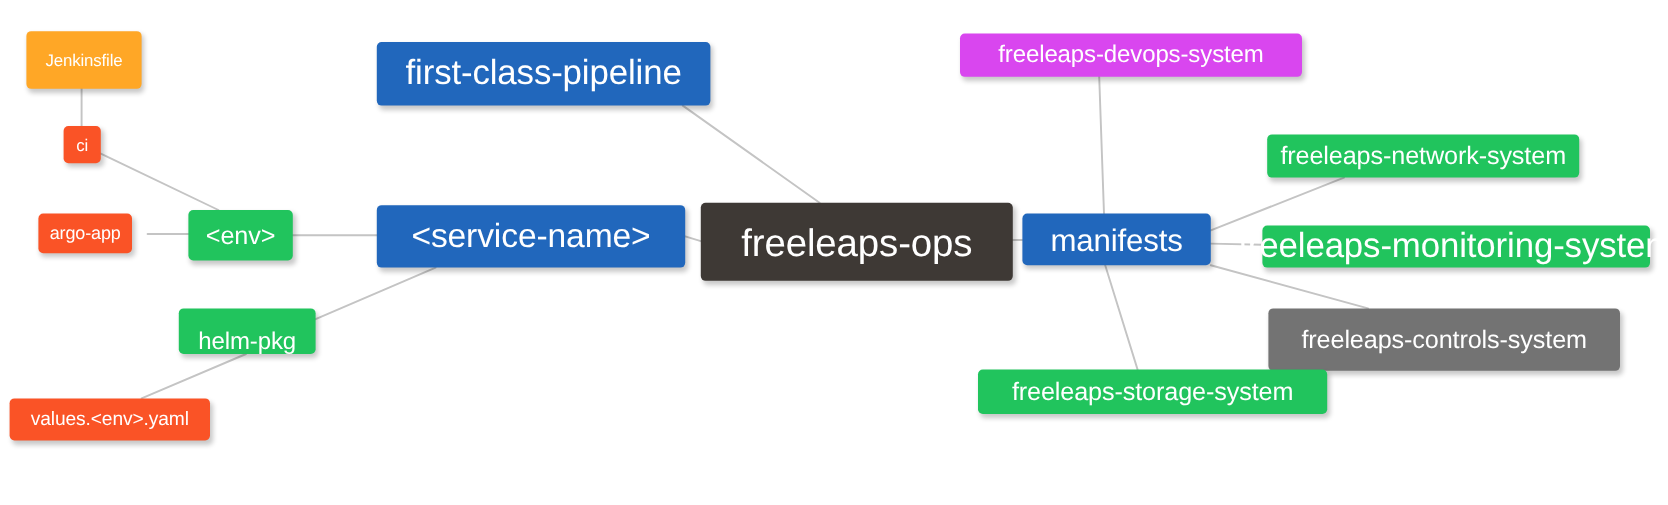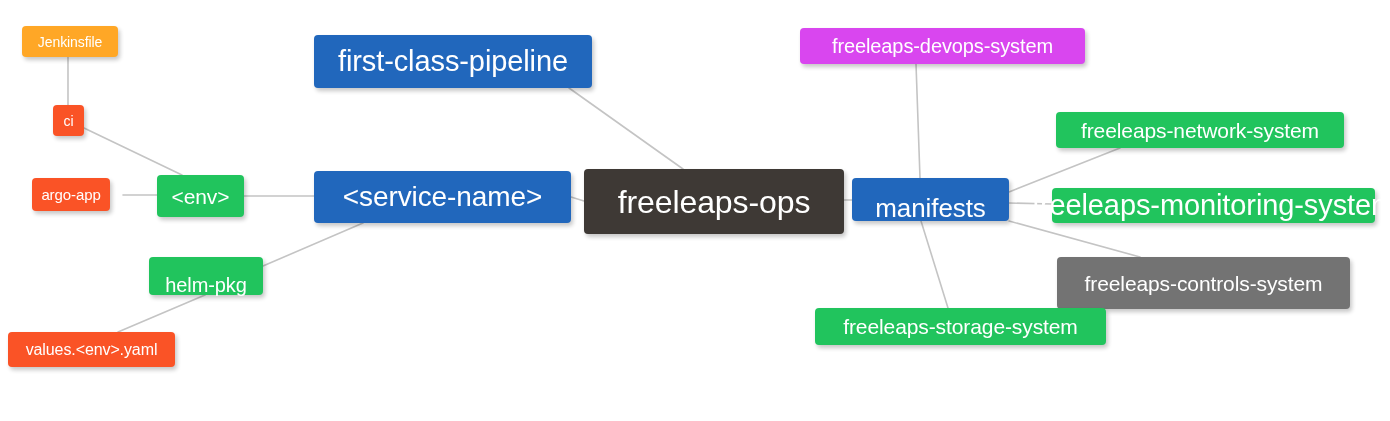--- a/index.html
+++ b/index.html
@@ -60,21 +60,21 @@
       <line x1="157" y1="195" x2="123" y2="195" stroke="#c4c4c4" stroke-width="1.6" stroke-linecap="round"></line>
       <line x1="68" y1="105" x2="68" y2="57" stroke="#c4c4c4" stroke-width="1.6" stroke-linecap="round"></line>
       <line x1="205" y1="295" x2="118" y2="332" stroke="#c4c4c4" stroke-width="1.6" stroke-linecap="round"></line>
       <line x1="920" y1="178" x2="916" y2="64" stroke="#c4c4c4" stroke-width="1.6" stroke-linecap="round"></line>
       <line x1="1009" y1="192" x2="1120" y2="148" stroke="#c4c4c4" stroke-width="1.6" stroke-linecap="round"></line>
       <line x1="1009" y1="203" x2="1052" y2="204" stroke="#c4c4c4" stroke-width="1.6" stroke-linecap="round"></line>
       <line x1="1009" y1="221" x2="1140" y2="257" stroke="#c4c4c4" stroke-width="1.6" stroke-linecap="round"></line>
       <line x1="921" y1="221" x2="948" y2="308" stroke="#c4c4c4" stroke-width="1.6" stroke-linecap="round"></line>
     </svg>
   <div id="node-layer">
-      <div class="node" style="left: 22px; top: 26px; width: 96px; height: 31px; background: rgb(255, 167, 38); font-size: 14px;">
+      <div class="node" style="left: 22px; top: 26px; width: 96px; height: 48px; background: rgb(255, 167, 38); font-size: 14px;">
         <span class="node-label">Jenkinsfile</span>
       </div>
       <div class="node" style="left: 53px; top: 105px; width: 31px; height: 31px; background: rgb(250, 83, 38); font-size: 14px;">
         <span class="node-label">ci</span>
       </div>
       <div class="node" style="left: 32px; top: 178px; width: 78px; height: 33px; background: rgb(250, 83, 38); font-size: 15px;">
         <span class="node-label">argo-app</span>
       </div>
       <div class="node" style="left: 157px; top: 175px; width: 87px; height: 42px; background: rgb(33, 196, 93); font-size: 21px;">
         <span class="node-label">&lt;env&gt;</span>
@@ -87,27 +87,27 @@
       </div>
       <div class="node" style="left: 314px; top: 35px; width: 278px; height: 53px; background: rgb(33, 103, 188); font-size: 29px;">
         <span class="node-label">first-class-pipeline</span>
       </div>
       <div class="node" style="left: 314px; top: 171px; width: 257px; height: 52px; background: rgb(33, 103, 188); font-size: 28px;">
         <span class="node-label">&lt;service-name&gt;</span>
       </div>
       <div class="node" style="left: 584px; top: 169px; width: 260px; height: 65px; background: rgb(62, 57, 53); font-size: 32px;">
         <span class="node-label">freeleaps-ops</span>
       </div>
-      <div class="node" style="left: 852px; top: 178px; width: 157px; height: 43px; background: rgb(33, 103, 188); font-size: 26px; align-items: flex-end;">
+      <div class="node" style="left: 852px; top: 178px; width: 157px; height: 43px; background: rgb(33, 103, 188); font-size: 26px;">
         <span class="node-label">manifests</span>
       </div>
       <div class="node" style="left: 800px; top: 28px; width: 285px; height: 36px; background: #d946ef; font-size: 20px;">
         <span class="node-label">freeleaps-devops-system</span>
       </div>
-      <div class="node" style="left: 1056px; top: 112px; width: 288px; height: 36px; background: rgb(33, 196, 93); font-size: 21px;">
+      <div class="node" style="left: 1056px; top: 112px; width: 260px; height: 36px; background: rgb(33, 196, 93); font-size: 21px;">
         <span class="node-label">freeleaps-network-system</span>
       </div>
       <div class="node" style="left: 1052px; top: 188px; width: 323px; height: 35px; background: rgb(33, 196, 93); font-size: 29px;">
         <span class="node-label">freeleaps-monitoring-system</span>
       </div>
       <div class="node" style="left: 1057px; top: 257px; width: 293px; height: 52px; background: #737373; font-size: 21px;">
         <span class="node-label">freeleaps-controls-system</span>
       </div>
       <div class="node" style="left: 815px; top: 308px; width: 291px; height: 37px; background: rgb(33, 196, 93); font-size: 21px;">
         <span class="node-label">freeleaps-storage-system</span>

